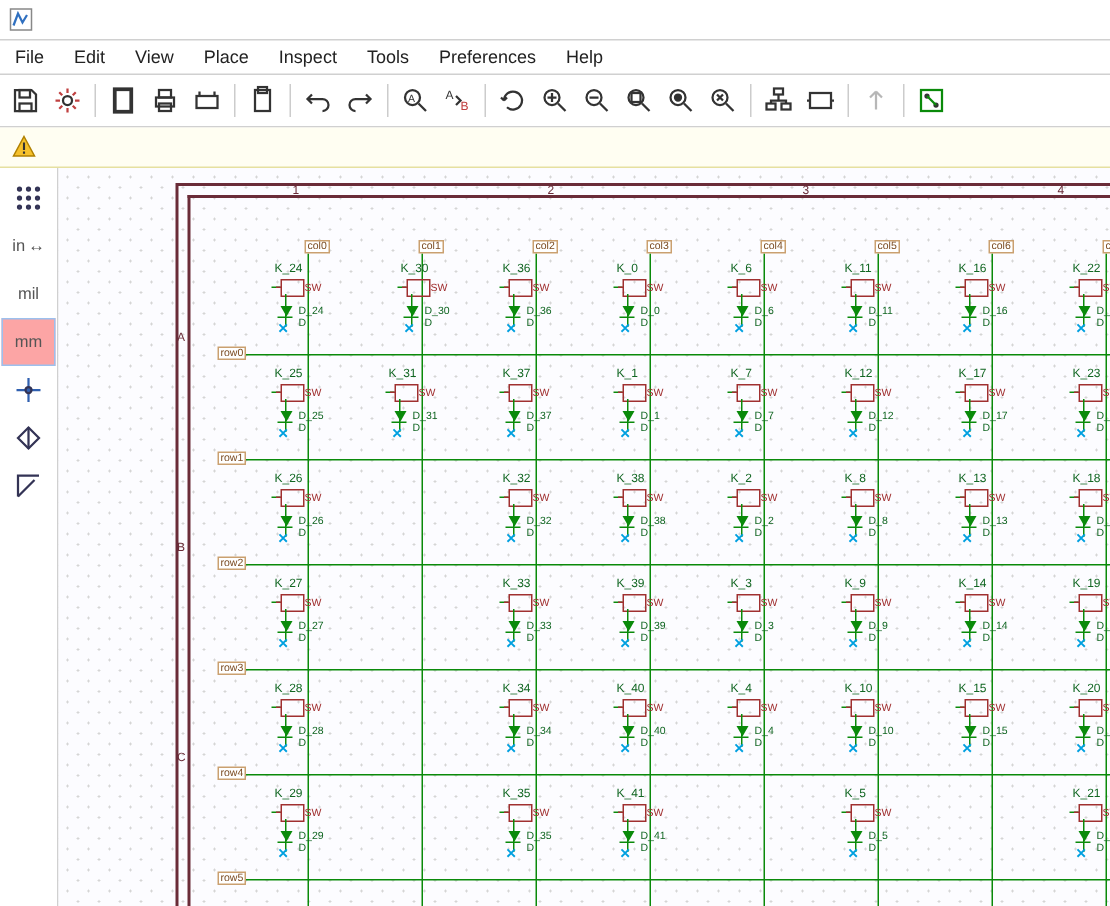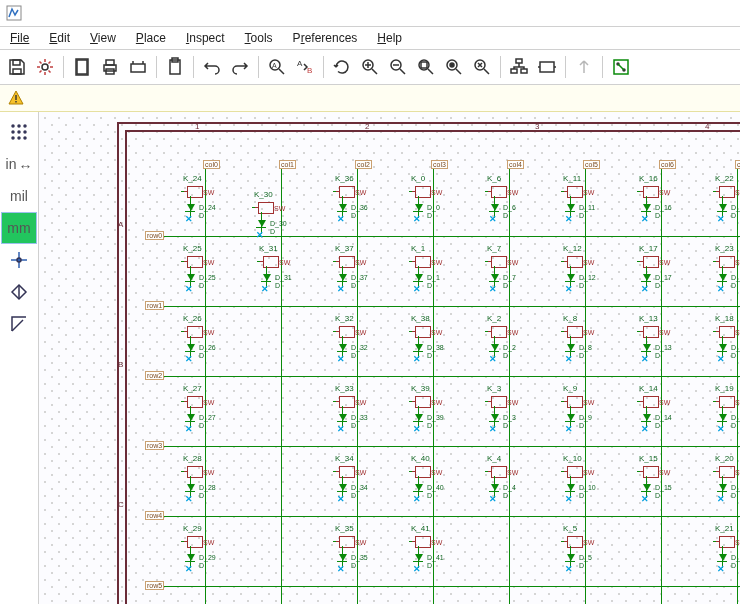--- a/index.html
+++ b/index.html
@@ -1,30 +1,30 @@
 <!DOCTYPE html>
 <html><head>
 <meta charset="utf-8">
 <style>
   html,body{margin:0;padding:0;font-family:"Segoe UI",Arial,sans-serif;font-size:12px;color:#222;background:#fff;width:740px;height:604px;overflow:hidden}
   .titlebar{display:flex;align-items:center;height:26px;padding:0 6px;border-bottom:1px solid #d0d0d0;background:#fff}
   .titlebar .icon{width:16px;height:16px;margin-right:6px}
   .menubar{display:flex;gap:4px;height:22px;align-items:center;padding:0 2px;border-bottom:1px solid #d0d0d0}
   .menubar .mi{padding:2px 8px;cursor:default}
-  .menubar .mi .u{text-decoration:underline}
+  .menubar .mi .u{}
   .toolbar{display:flex;align-items:center;height:34px;padding:0 4px;border-bottom:1px solid #d0d0d0;gap:2px}
   .tb{width:26px;height:26px;display:flex;align-items:center;justify-content:center;border-radius:3px;cursor:default;color:#333}
   .tb svg{width:20px;height:20px;stroke:#333;fill:none;stroke-width:1.5}
   .tsep{width:1px;height:22px;background:#ccc;margin:0 3px}
   .msgbar{display:flex;align-items:center;height:26px;padding:0 8px;background:#fffef2;border-bottom:1px solid #e6e0a0;gap:8px}
   .msgbar .wicon{width:16px;height:16px}
   .workarea{display:flex;height:calc(604px - 26px - 22px - 34px - 26px)}
   .lefttool{width:38px;border-right:1px solid #d0d0d0;display:flex;flex-direction:column;align-items:center;padding-top:4px;gap:0}
-  .lbtn{width:34px;height:30px;display:flex;align-items:center;justify-content:center;font-size:14px;color:#555;cursor:default;border:1px solid transparent}
-  .lbtn.sel{background:#22c55e;border:1px solid #9cc0ee}
+  .lbtn{width:34px;height:30px;display:flex;align-items:center;justify-content:center;font-size:11px;color:#555;cursor:default;border:1px solid transparent}
+  .lbtn.sel{background:#fca5a5;border:1px solid #9cc0ee}
   .lbtn svg{width:20px;height:20px;stroke:#335;fill:none;stroke-width:1.5}
   .canvas{flex:1;position:relative;background:#fcfcff;overflow:hidden}
   
   .grid{
     position:absolute;inset:0;
     background-image:radial-gradient(#d5d5d5 0.8px, transparent 0.8px), radial-gradient(#d5d5d5 0.8px, transparent 0.8px);
     background-size:14px 14px, 14px 14px;
     background-position:6px 6px, 13px 13px;
   }
   .frame{position:absolute;border:2px solid #6a2c38}
@@ -321,21 +321,21 @@
           <div class="stub-left"></div>
           <div class="swbox"></div>
           <div class="swred">SW</div>
           <div class="stub-down"></div>
           <div class="dtri"></div>
           <div class="dbar"></div>
           <div class="dx">✕</div>
           <div class="dname">D_24</div>
           <div class="dletter">D</div>
         </div>
-        <div class="cell" style="left: 127px; top: 44px; margin-top: 16px;">
+        <div class="cell" style="left: 140px; top: 44px;">
           <div class="kname">K_30</div>
           <div class="stub-left"></div>
           <div class="swbox"></div>
           <div class="swred">SW</div>
           <div class="stub-down"></div>
           <div class="dtri"></div>
           <div class="dbar"></div>
           <div class="dx">✕</div>
           <div class="dname">D_30</div>
           <div class="dletter">D</div>

